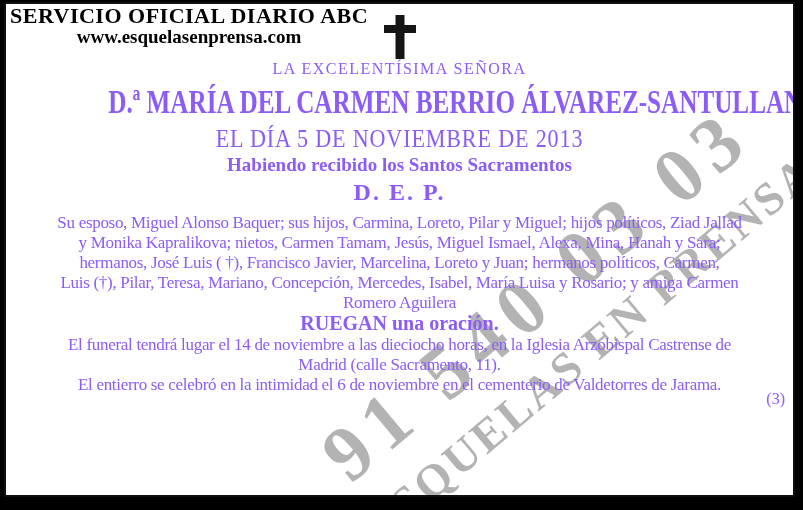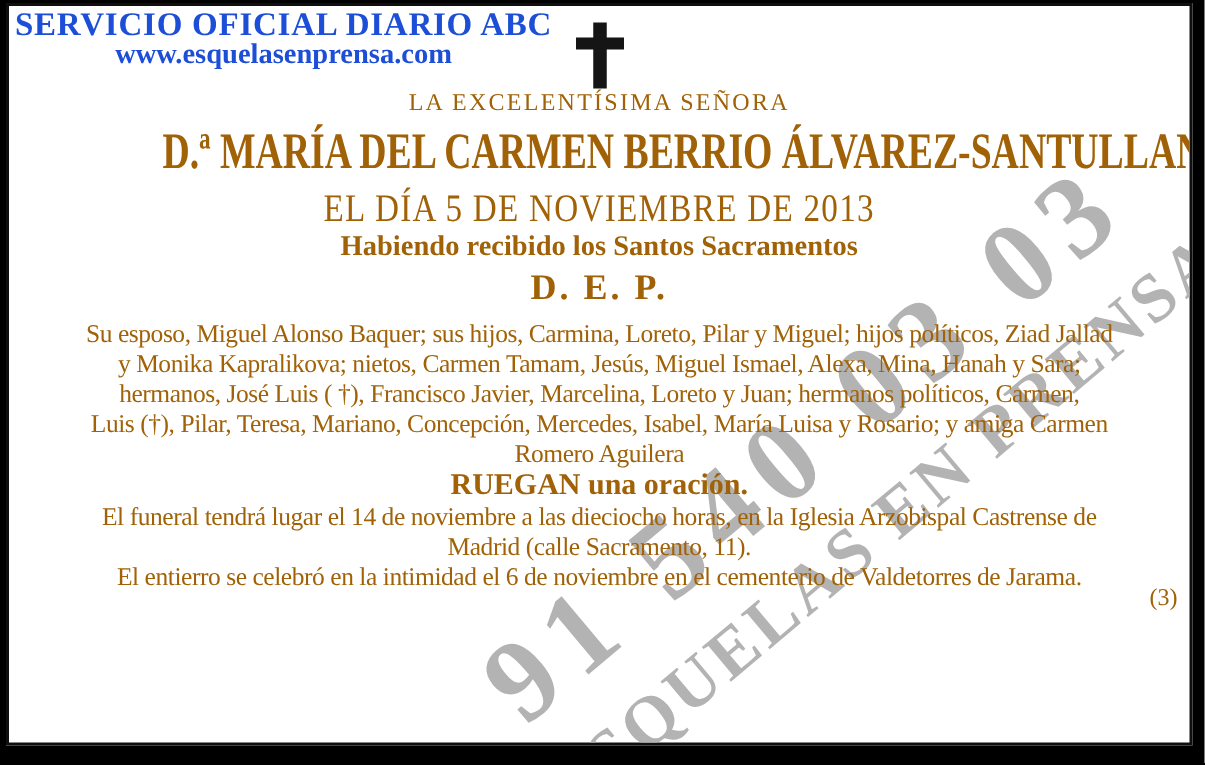--- a/index.html
+++ b/index.html
@@ -33,21 +33,21 @@
     transform:translate(-50%,-50%) rotate(-40deg);
   }
   .wm-brand {
     left:584px; top:344px;
     font-size:46px; letter-spacing:3px;
     transform:translate(-50%,-50%) rotate(-40deg);
   }
   
   .masthead {
     position:absolute; top:0; left:4px; z-index:2;
-    color:#1d4ed8; font-weight:bold; text-align:center;
+    color:#000000; font-weight:bold; text-align:center;
   }
   .masthead-title { font-size:22px; line-height:23px; letter-spacing:0.5px; }
   .masthead-url   { font-size:19px; line-height:20px; }
   
   .cross {
     position:absolute; top:11px; left:50%;
     width:32px; height:44px;
     transform:translateX(-50%);
     z-index:2;
   }
@@ -60,21 +60,21 @@
   .cross .h {
     position:absolute; left:0; top:10px;
     width:100%; height:8px;
     background:#151515;
   }
   
   .content {
     position:relative; z-index:2;
     padding-top:56px;
     text-align:center;
-    color:#a16207;
+    color:#8b5cf6;
   }
   .honorific  { font-size:16px; line-height:18px; letter-spacing:1.5px; }
   .name {
     font-size:34px; line-height:40px; font-weight:bold;
     white-space:nowrap; margin-top:4px;
     transform:scaleX(0.74); transform-origin:center;
   }
   .place      { font-size:18px; line-height:20px; letter-spacing:1px; margin-top:13px; }
   .date {
     font-size:26px; line-height:28px; letter-spacing:1px; margin-top:3px;

